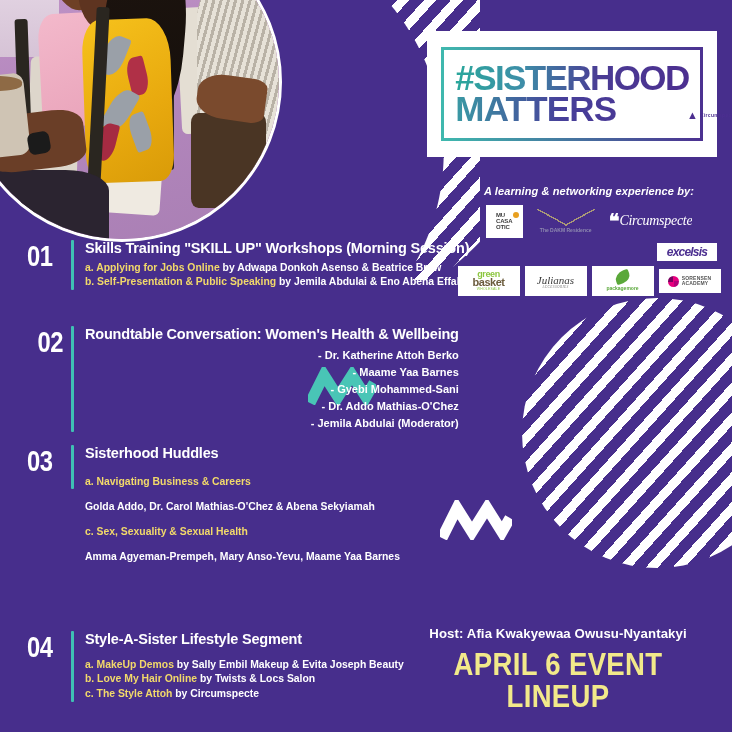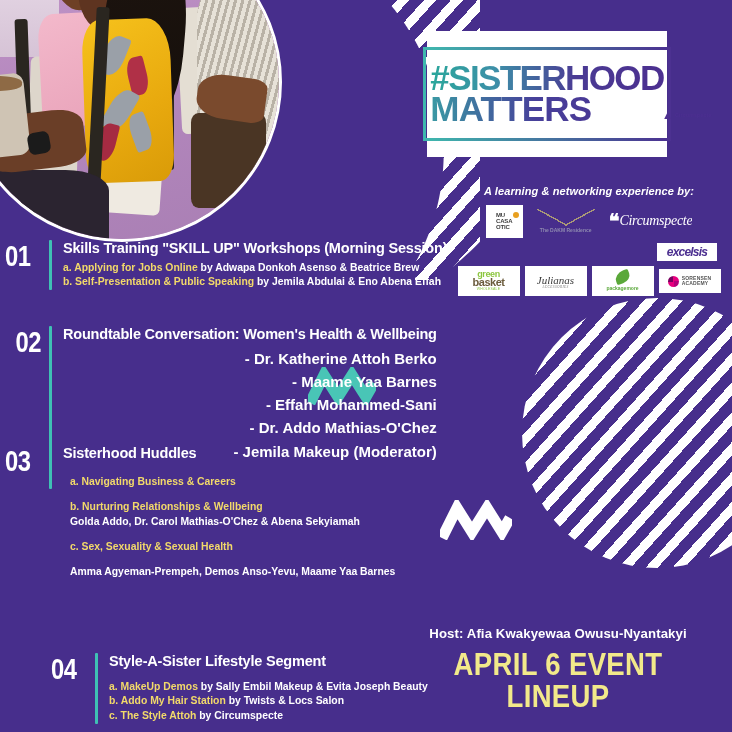--- a/index.html
+++ b/index.html
@@ -103,21 +103,21 @@
   .ph-arm3{ position:absolute; left:74%; top:48%; width:22%; height:14%;
      background:#7a4a2d; border-radius:40% 20% 20% 40%; transform:rotate(8deg);}
   .ph-skirt3{ position:absolute; left:72%; top:60%; width:24%; height:30%;
      background:#4a3524; border-radius:10%;}
   .ph-dark-bottom{ position:absolute; left:0; bottom:0; width:46%; height:22%;
      background:#2b2430; border-radius:20% 30% 0 0;}
 
   
   .logo-box{
     position:absolute; left:427px; top:31px;
-    width:240px; height:126px;
+    width:290px; height:126px;
     background:#ffffff;
     display:flex; align-items:center; justify-content:center;
   }
   .logo-frame{
     width:262px; height:94px;
     border:3px solid;
     border-image:linear-gradient(90deg,#3fb8ae 0%, #4c3191 100%) 1;
     display:flex; align-items:center; justify-content:center;
   }
   .logo-text{ text-align:left; line-height:0.88; position:relative; padding:0 4px;}
@@ -188,48 +188,48 @@
       letter-spacing:.2px;}
 
   
   .zigzag{ position:absolute; }
   .zigzag svg{ display:block; }
   .zz-teal{ left:308px; top:367px; }
   .zz-white{ left:440px; top:500px; }
 
   
   .agenda{ position:absolute; left:0; top:240px; width:520px; }
-  .sec{ display:flex; align-items:flex-start; padding-left:5px; }
+  .sec{ display:flex; align-items:flex-start; padding-left:27px; }
   .sec-num{
     width:44px; flex:0 0 44px;
     color:#ffffff; font-size:29px; font-weight:700;
     letter-spacing:-.5px; line-height:1;
     font-family:"Liberation Sans Narrow","Liberation Sans", sans-serif;
     transform:scaleX(.82); transform-origin:left top;
     padding-top:2px;
   }
   .sec-bar{ width:3px; flex:0 0 3px; background:#3fc0b4; align-self:stretch;
             margin-right:11px; border-radius:1px;}
   .sec-body{ flex:1; }
   .sec-title{
     color:#ffffff; font-size:14.5px; font-weight:700;
     letter-spacing:-.2px; line-height:1.15; margin-bottom:4px;
   }
   .sub-line{ font-size:10.4px; line-height:1.42; color:#ffffff; font-weight:600;}
   .sub-line .hl{ color:#f2d96a; }
   .sub-line .wh{ color:#ffffff; }
-  .panel-line{ font-size:15px; line-height:1.55; color:#ffffff; font-weight:600;}
-  .huddle{ margin-bottom:10px;margin-left:7px; }
+  .panel-line{ font-size:11px; line-height:1.55; color:#ffffff; font-weight:600;}
+  .huddle{ margin-bottom:10px; }
   .huddle .h-t{ color:#f2d96a; font-size:10.4px; font-weight:700; line-height:1.45;}
   .huddle .h-n{ color:#ffffff; font-size:10.4px; font-weight:600; line-height:1.45;}
 
   #sec1{ position:absolute; top:0px; }
   #sec2{ position:absolute; top:86px;text-align:right; }
   #sec3{ position:absolute; top:205px; }
-  #sec4{ position:absolute; top:413px;margin-left:46px; }
+  #sec4{ position:absolute; top:391px; }
   #sec3 .sec-title{ margin-bottom:12px; }
   #sec4 .sec-title{ margin-bottom:10px; }
 
   
   .footer{ position:absolute; right:14px; bottom:20px; text-align:center; width:320px;}
   .host{ color:#ffffff; font-size:13.2px; font-weight:700; letter-spacing:.1px;
          margin-bottom:7px;}
   .lineup{
     color:#f2e98a; font-size:32px; font-weight:700; letter-spacing:.4px;
     font-family:"Liberation Sans Narrow","Liberation Sans", sans-serif;
@@ -358,57 +358,56 @@
     </div>
   </div>
 
   <div class="sec" id="sec2">
     <div class="sec-num">02</div>
     <div class="sec-bar"></div>
     <div class="sec-body">
       <div class="sec-title">Roundtable Conversation: Women's Health &amp; Wellbeing</div>
       <div class="panel-line">- Dr. Katherine Attoh Berko</div>
       <div class="panel-line">- Maame Yaa Barnes</div>
-      <div class="panel-line">- Effah Mohammed-Sani</div>
+      <div class="panel-line">- Gyebi Mohammed-Sani</div>
       <div class="panel-line">- Dr. Addo Mathias-O'Chez</div>
-      <div class="panel-line">- Jemila Makeup (Moderator)</div>
+      <div class="panel-line">- Jemila Abdulai (Moderator)</div>
     </div>
   </div>
 
   <div class="sec" id="sec3">
     <div class="sec-num">03</div>
     <div class="sec-bar" style="flex:0 0 3px;height:44px;align-self:flex-start;"></div>
     <div class="sec-body">
       <div class="sec-title">Sisterhood Huddles</div>
       <div class="huddle">
         <div class="h-t">a. Navigating Business &amp; Careers</div>
       </div>
       <div class="huddle">
-        <div class="h-t">b. Nurturing Relationships &amp; Wellbeing</div>
         <div class="h-n">Golda Addo, Dr. Carol Mathias-O'Chez &amp; Abena Sekyiamah</div>
       </div>
       <div class="huddle">
         <div class="h-t">c. Sex, Sexuality &amp; Sexual Health</div>
       </div>
       <div class="huddle">
-        <div class="h-n">Amma Agyeman-Prempeh, Demos Anso-Yevu, Maame Yaa Barnes</div>
+        <div class="h-n">Amma Agyeman-Prempeh, Mary Anso-Yevu, Maame Yaa Barnes</div>
       </div>
     </div>
   </div>
 
   <div class="sec" id="sec4">
     <div class="sec-num">04</div>
     <div class="sec-bar"></div>
     <div class="sec-body">
       <div class="sec-title">Style-A-Sister Lifestyle Segment</div>
       <div class="sub-line">
         <span class="hl">a. MakeUp Demos</span><span class="wh"> by Sally Embil Makeup &amp; Evita Joseph Beauty</span>
       </div>
       <div class="sub-line">
-        <span class="hl">b. Addo My Hair Station</span><span class="wh"> by Twists &amp; Locs Salon</span>
+        <span class="hl">b. Love My Hair Online</span><span class="wh"> by Twists &amp; Locs Salon</span>
       </div>
       <div class="sub-line">
         <span class="hl">c. The Style Attoh</span><span class="wh"> by Circumspecte</span>
       </div>
     </div>
   </div>
 
 </div>
 
 <div class="footer">

